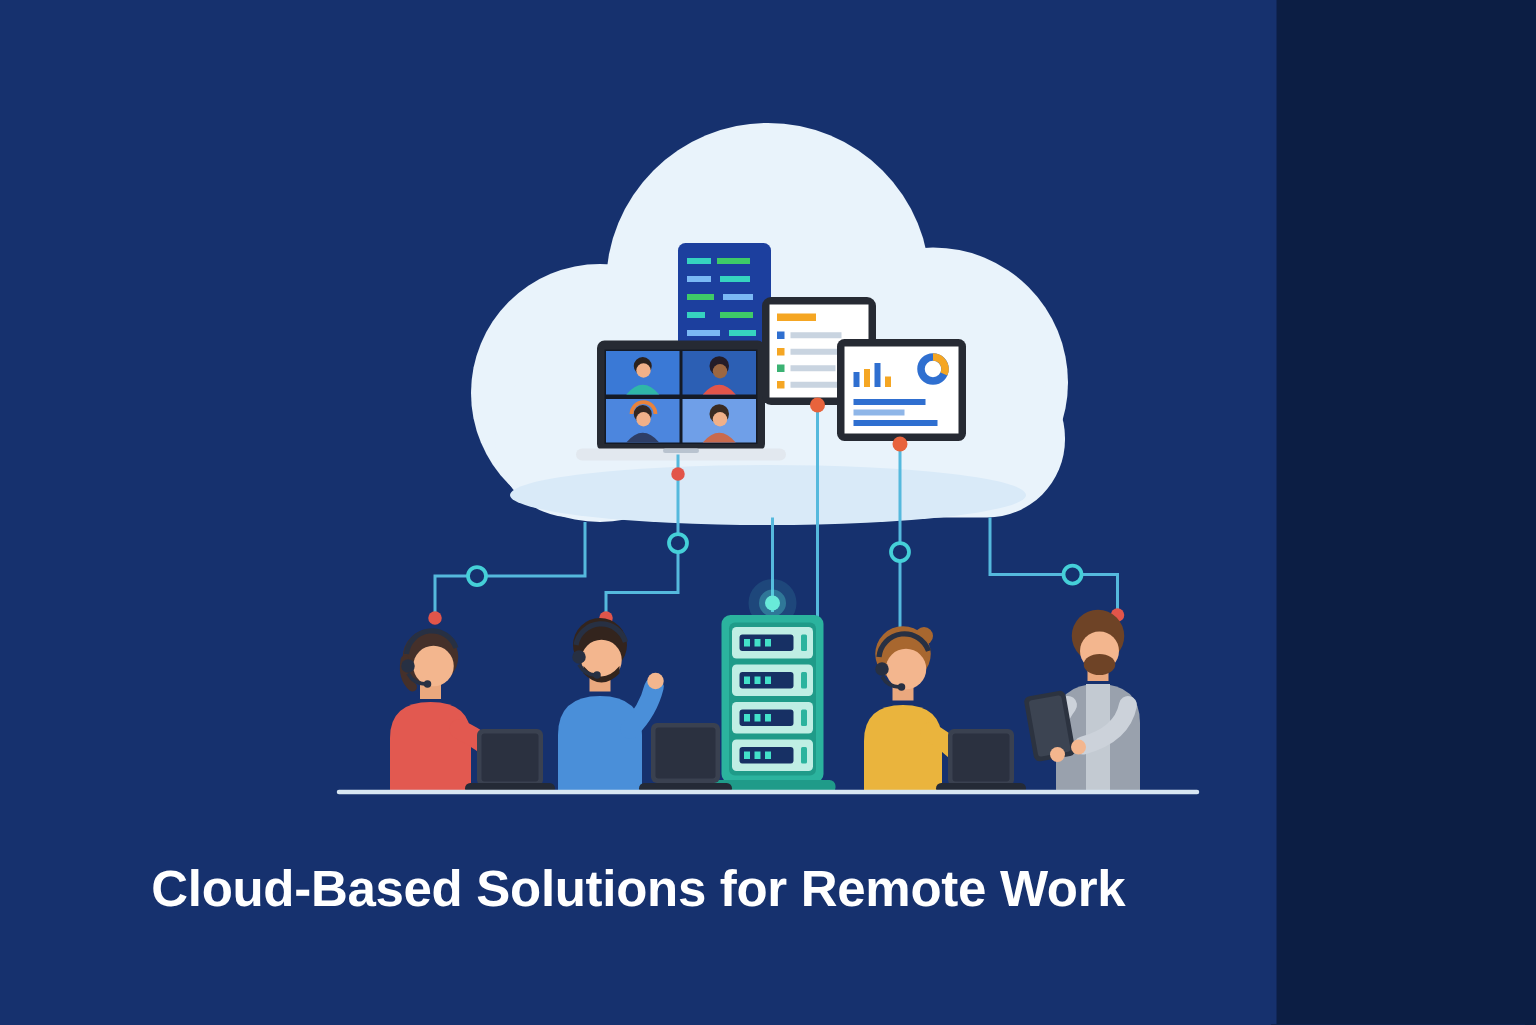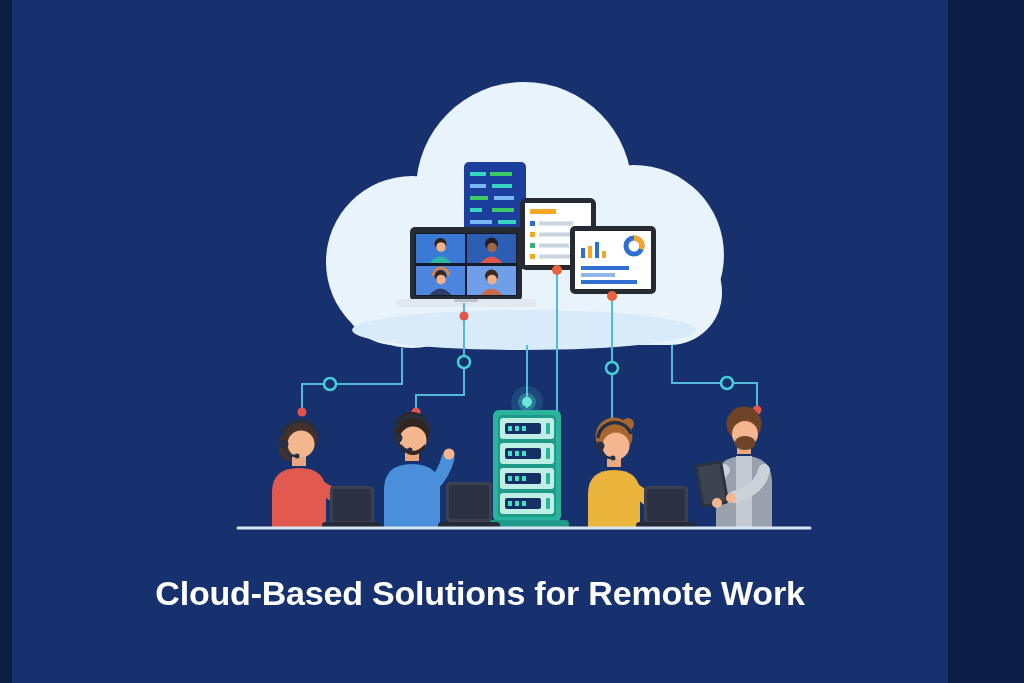--- a/index.html
+++ b/index.html
@@ -1,19 +1,18 @@
 <!DOCTYPE html>
 <html><head>
 <meta charset="utf-8">
 <style>
   html,body{margin:0;padding:0;background:#0c1e44;}
   .canvas{
-    position:relative;width:936px;height:683px;overflow:hidden;
+    position:relative;width:851px;height:683px;overflow:hidden;
     font-family:"Liberation Sans",sans-serif;
-    margin-left:12px;
   }
   .canvas svg{position:absolute;left:0;top:0;display:block;}
   .title{
     position:absolute;left:0;right:0;top:574px;text-align:center;
     color:#ffffff;font-weight:bold;font-size:34px;letter-spacing:-0.2px;
     white-space:nowrap;
   }
 </style>
 </head>
 <body>

